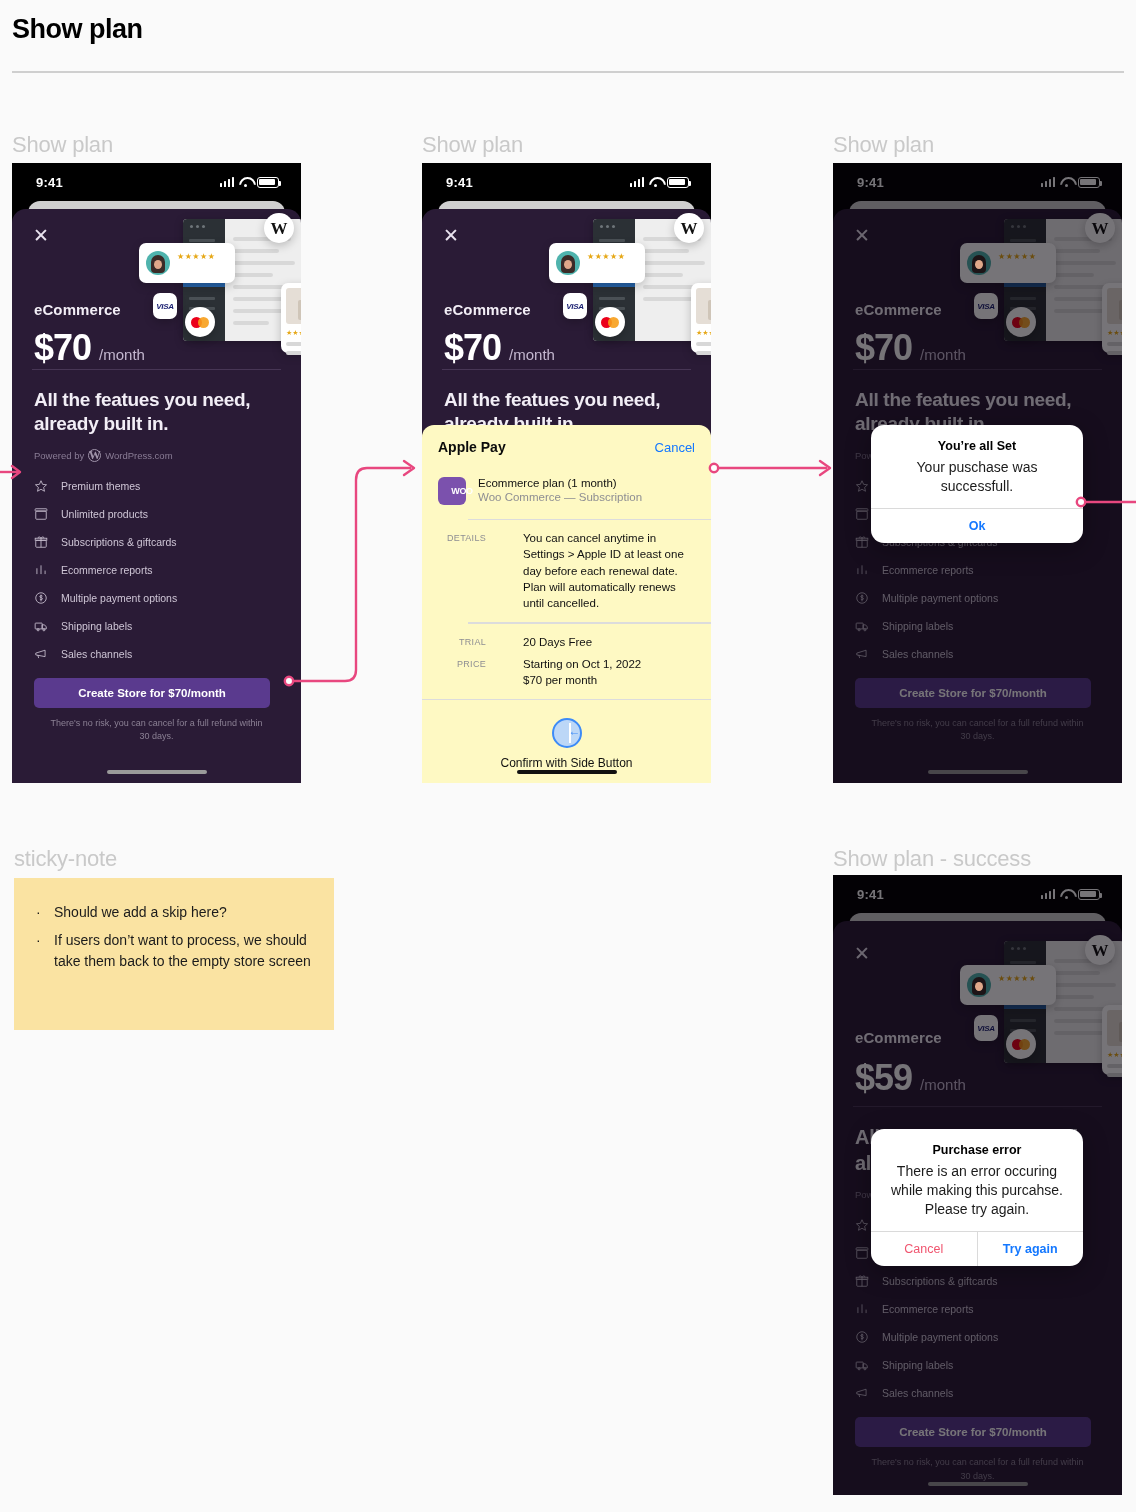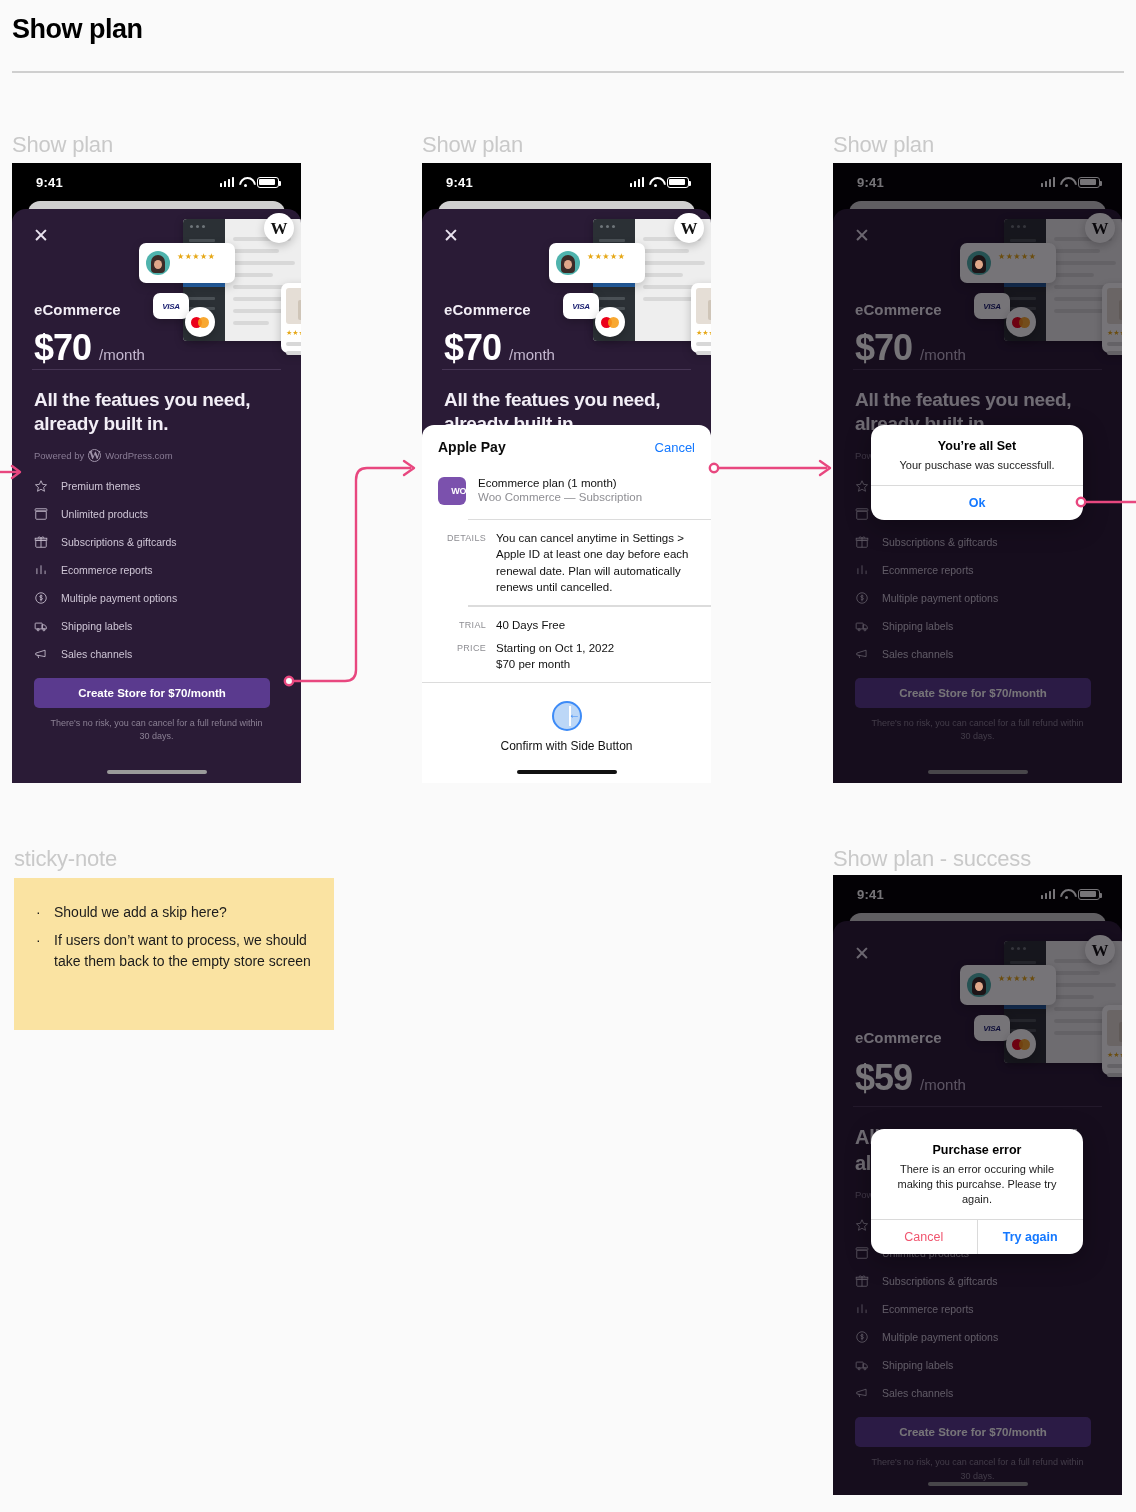--- a/index.html
+++ b/index.html
@@ -95,21 +95,21 @@
   .il-card {
     position:absolute; background:#fff; border-radius:7px; box-shadow:0 3px 10px rgba(0,0,0,.22);
   }
   .il-review { left:8px; top:28px; width:96px; height:40px; padding:6px; }
   .il-avatar { position:absolute; left:7px; top:8px; width:24px; height:24px; border-radius:50%; background:#4fb3ad; overflow:hidden; }
   .il-avatar::after { content:""; position:absolute; left:5px; top:4px; width:14px; height:18px; border-radius:7px 7px 4px 4px; background:#3b2b28; }
   .il-avatar::before { content:""; position:absolute; left:8px; top:9px; width:8px; height:9px; border-radius:50%; background:#e0a88a; z-index:2; }
   .stars { position:absolute; left:38px; top:9px; font-size:8px; color:#e6a817; letter-spacing:0.5px; }
   .il-review .il-line:nth-of-type(1){ left:38px; top:22px; width:44px; }
   .il-review .il-line:nth-of-type(2){ left:38px; top:30px; width:32px; }
-  .il-visa { left:22px; top:78px; width:36px; height:26px; display:flex; align-items:center; justify-content:center; }
+  .il-visa { left:22px; top:78px; width:24px; height:26px; display:flex; align-items:center; justify-content:center; }
   .il-visa span { font-size:8px; font-weight:bold; font-style:italic; color:#1a1f71; letter-spacing:-0.3px; }
   .il-mc { left:54px; top:92px; width:30px; height:30px; border-radius:50%; display:flex; align-items:center; justify-content:center; }
   .mc-a,.mc-b { width:11px; height:11px; border-radius:50%; }
   .mc-a { background:#eb001b; margin-right:-4px; }
   .mc-b { background:#f79e1b; opacity:.9; }
   .il-wp { left:133px; top:-2px; width:30px; height:30px; border-radius:50%; display:flex; align-items:center; justify-content:center; }
   .il-wp span { font-size:17px; color:#111; font-weight:bold; font-family:"Liberation Serif", serif; line-height:1; }
   .il-prod { left:150px; top:68px; width:52px; height:70px; padding:5px; }
   .il-prod .thumb { width:100%; height:36px; border-radius:3px; background:#e5ded6; position:relative; overflow:hidden; }
   .il-prod .thumb::after { content:""; position:absolute; left:12px; bottom:4px; width:20px; height:20px; background:#cfc5b8; border-radius:2px; }
@@ -140,50 +140,50 @@
   .home-ind { position:absolute; left:50%; transform:translateX(-50%); bottom:9px; width:100px; height:4px; border-radius:2px; background:#9a9a9a; }
 
   
   .dim::after {
     content:""; position:absolute; inset:0; background:rgba(5,2,10,.55); pointer-events:none;
   }
 
   
   .ap-sheet {
     position:absolute; left:0; right:0; bottom:0; top:262px;
-    background:#ffffff; border-radius:12px 12px 0 0; overflow:hidden;
+    background:#fef9c3; border-radius:12px 12px 0 0; overflow:hidden;
   }
   .ap-head { display:flex; align-items:center; justify-content:space-between; padding:14px 16px 12px 16px; }
   .ap-title { font-size:14px; font-weight:bold; color:#0b0b0b; }
   .ap-cancel { font-size:13px; color:#1478ff; }
   .ap-row { display:flex; gap:12px; padding:10px 16px 14px 16px; align-items:flex-start; }
   .woo { width:28px; height:28px; border-radius:6px; background:#7b51ad; display:flex; align-items:center; justify-content:center; flex:0 0 28px; }
   .woo span { color:#fff; font-size:9px; font-weight:bold; letter-spacing:-0.4px;margin-left:20px; }
   .ap-prod { font-size:11.5px; color:#111; }
   .ap-sub { font-size:11.5px; color:#8e8e93; margin-top:2px; }
   .ap-sep { height:1px; background:#dcdcdc; margin-left:46px; }
-  .ap-kv { display:flex; padding:10px 16px 10px 16px; }
+  .ap-kv { display:flex; padding:10px 16px 10px 16px;gap:27px; }
   .ap-k { flex:0 0 58px; text-align:right; font-size:9px; color:#8e8e93; letter-spacing:0.3px; padding-top:3px; padding-right:10px; }
   .ap-v { font-size:11.5px; color:#111; line-height:1.42; }
   .ap-confirm { padding:18px 0 0 0; text-align:center; }
   .side-btn { width:30px; height:30px; border-radius:50%; border:2px solid #3d8bf7; margin:0 auto; position:relative; background:#bcd7f7; }
   .side-btn::before { content:""; position:absolute; right:9px; top:3px; bottom:3px; width:2px; background:#fff; }
   .side-btn::after { content:"←"; position:absolute; right:-1px; top:4px; font-size:12px; color:#3d8bf7; }
   .ap-confirm-label { margin-top:8px; font-size:12px; color:#111; }
   .ap-home { position:absolute; left:50%; transform:translateX(-50%); bottom:9px; width:100px; height:4px; border-radius:2px; background:#111; }
 
   
   .alert {
     position:absolute; left:50%; transform:translateX(-50%);
     width:212px; background:#fff; border-radius:13px; overflow:hidden;
     box-shadow:0 6px 26px rgba(0,0,0,.3); text-align:center;
   }
   .alert-body { padding:14px 16px 12px 16px; }
   .alert-title { font-size:12.5px; font-weight:bold; color:#000; }
-  .alert-msg { font-size:11px; color:#1b1b1b; margin-top:5px; line-height:1.35; }
+  .alert-msg { font-size:14px; color:#1b1b1b; margin-top:5px; line-height:1.35; }
   .alert-actions { display:flex; border-top:1px solid #dadada; }
   .alert-btn { flex:1; padding:10px 0; font-size:12.5px; color:#1478ff; font-weight:bold; }
   .alert-btn.single { font-weight:bold; }
   .alert-btn.danger { color:#f0556f; font-weight:normal; }
   .alert-actions .alert-btn + .alert-btn { border-left:1px solid #dadada; }
 
   
   .sticky {
     position:absolute; left:14px; top:878px; width:320px; height:152px;
     background:#fae3a2; padding:24px 22px 0 22px;
@@ -433,21 +433,21 @@
       </div>
       <div class="ap-sep"></div>
       <div class="ap-kv">
         <div class="ap-k">DETAILS</div>
         <div class="ap-v">You can cancel anytime in Settings &gt; Apple ID at least one day before each renewal date. Plan will automatically renews until cancelled.</div>
       </div>
       <div class="ap-sep"></div>
       <div class="ap-sep"></div>
       <div class="ap-kv" style="padding-bottom:2px">
         <div class="ap-k">TRIAL</div>
-        <div class="ap-v">40 Days Free</div>
+        <div class="ap-v">20 Days Free</div>
       </div>
       <div class="ap-kv" style="padding-top:4px">
         <div class="ap-k">PRICE</div>
         <div class="ap-v">
           <div>Starting on Oct 1, 2022</div>
           <div>$70 per month</div>
         </div>
       </div>
       <div class="ap-sep" style="margin-left:0"></div>
       <div class="ap-confirm">

